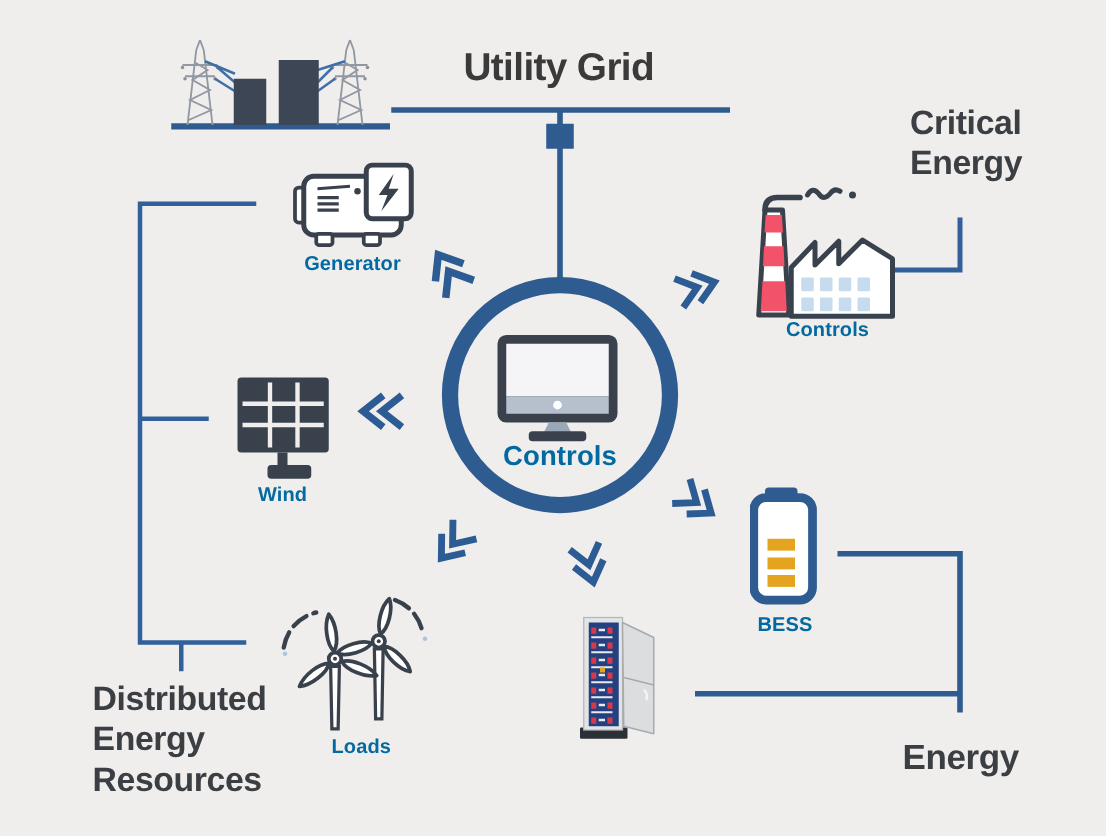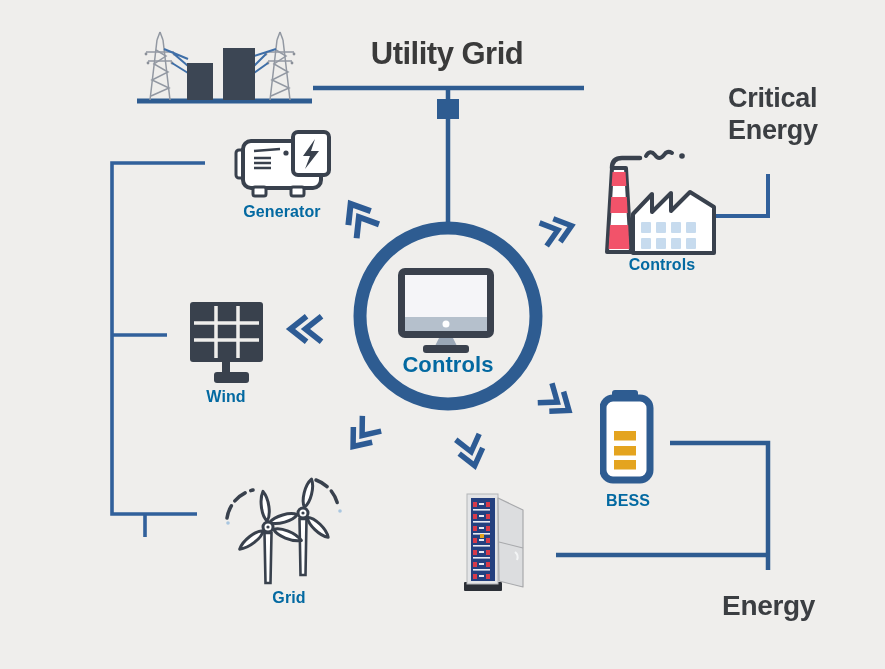--- a/index.html
+++ b/index.html
@@ -279,21 +279,22 @@
     </g>
     <polygon points="43,8 68,20 68,97 44,91" fill="#dcdddf" stroke="#a8a9ac" stroke-width="1.2" stroke-linejoin="round"></polygon>
     <path d="M44,52 L68,58" stroke="#a8a9ac" stroke-width="1.2"></path>
     <path d="M60,62 q4,3 2,8" stroke="#f3f4f5" stroke-width="2" fill="none"></path>
   </svg>
 
   <div class="lbl title-lbl" style="left:447px;top:36px">Utility Grid</div>
 
   <div class="lbl node-lbl" style="left:282px;top:203px">Generator</div>
   <div class="lbl node-lbl" style="left:226px;top:388px">Wind</div>
-  <div class="lbl node-lbl" style="left:289px;top:589px">Grid</div>
+  <div class="lbl node-lbl" style="left:289px;top:589px">Loads</div>
   <div class="lbl node-lbl" style="left:448px;top:352px;font-size:22px">Controls</div>
   <div class="lbl node-lbl" style="left:662px;top:256px">Controls</div>
   <div class="lbl node-lbl" style="left:628px;top:492px;font-size:16px">BESS</div>
 
   <div class="lbl group-lbl" style="left:728px;top:82px;width:115px">Critical Energy</div>
+  <div class="lbl group-lbl" style="left:74px;top:543px;width:165px">Distributed Energy Resources</div>
   <div class="lbl group-lbl" style="left:722px;top:589px;font-size:28px">Energy</div>
 
 </div>
 
 </body></html>

